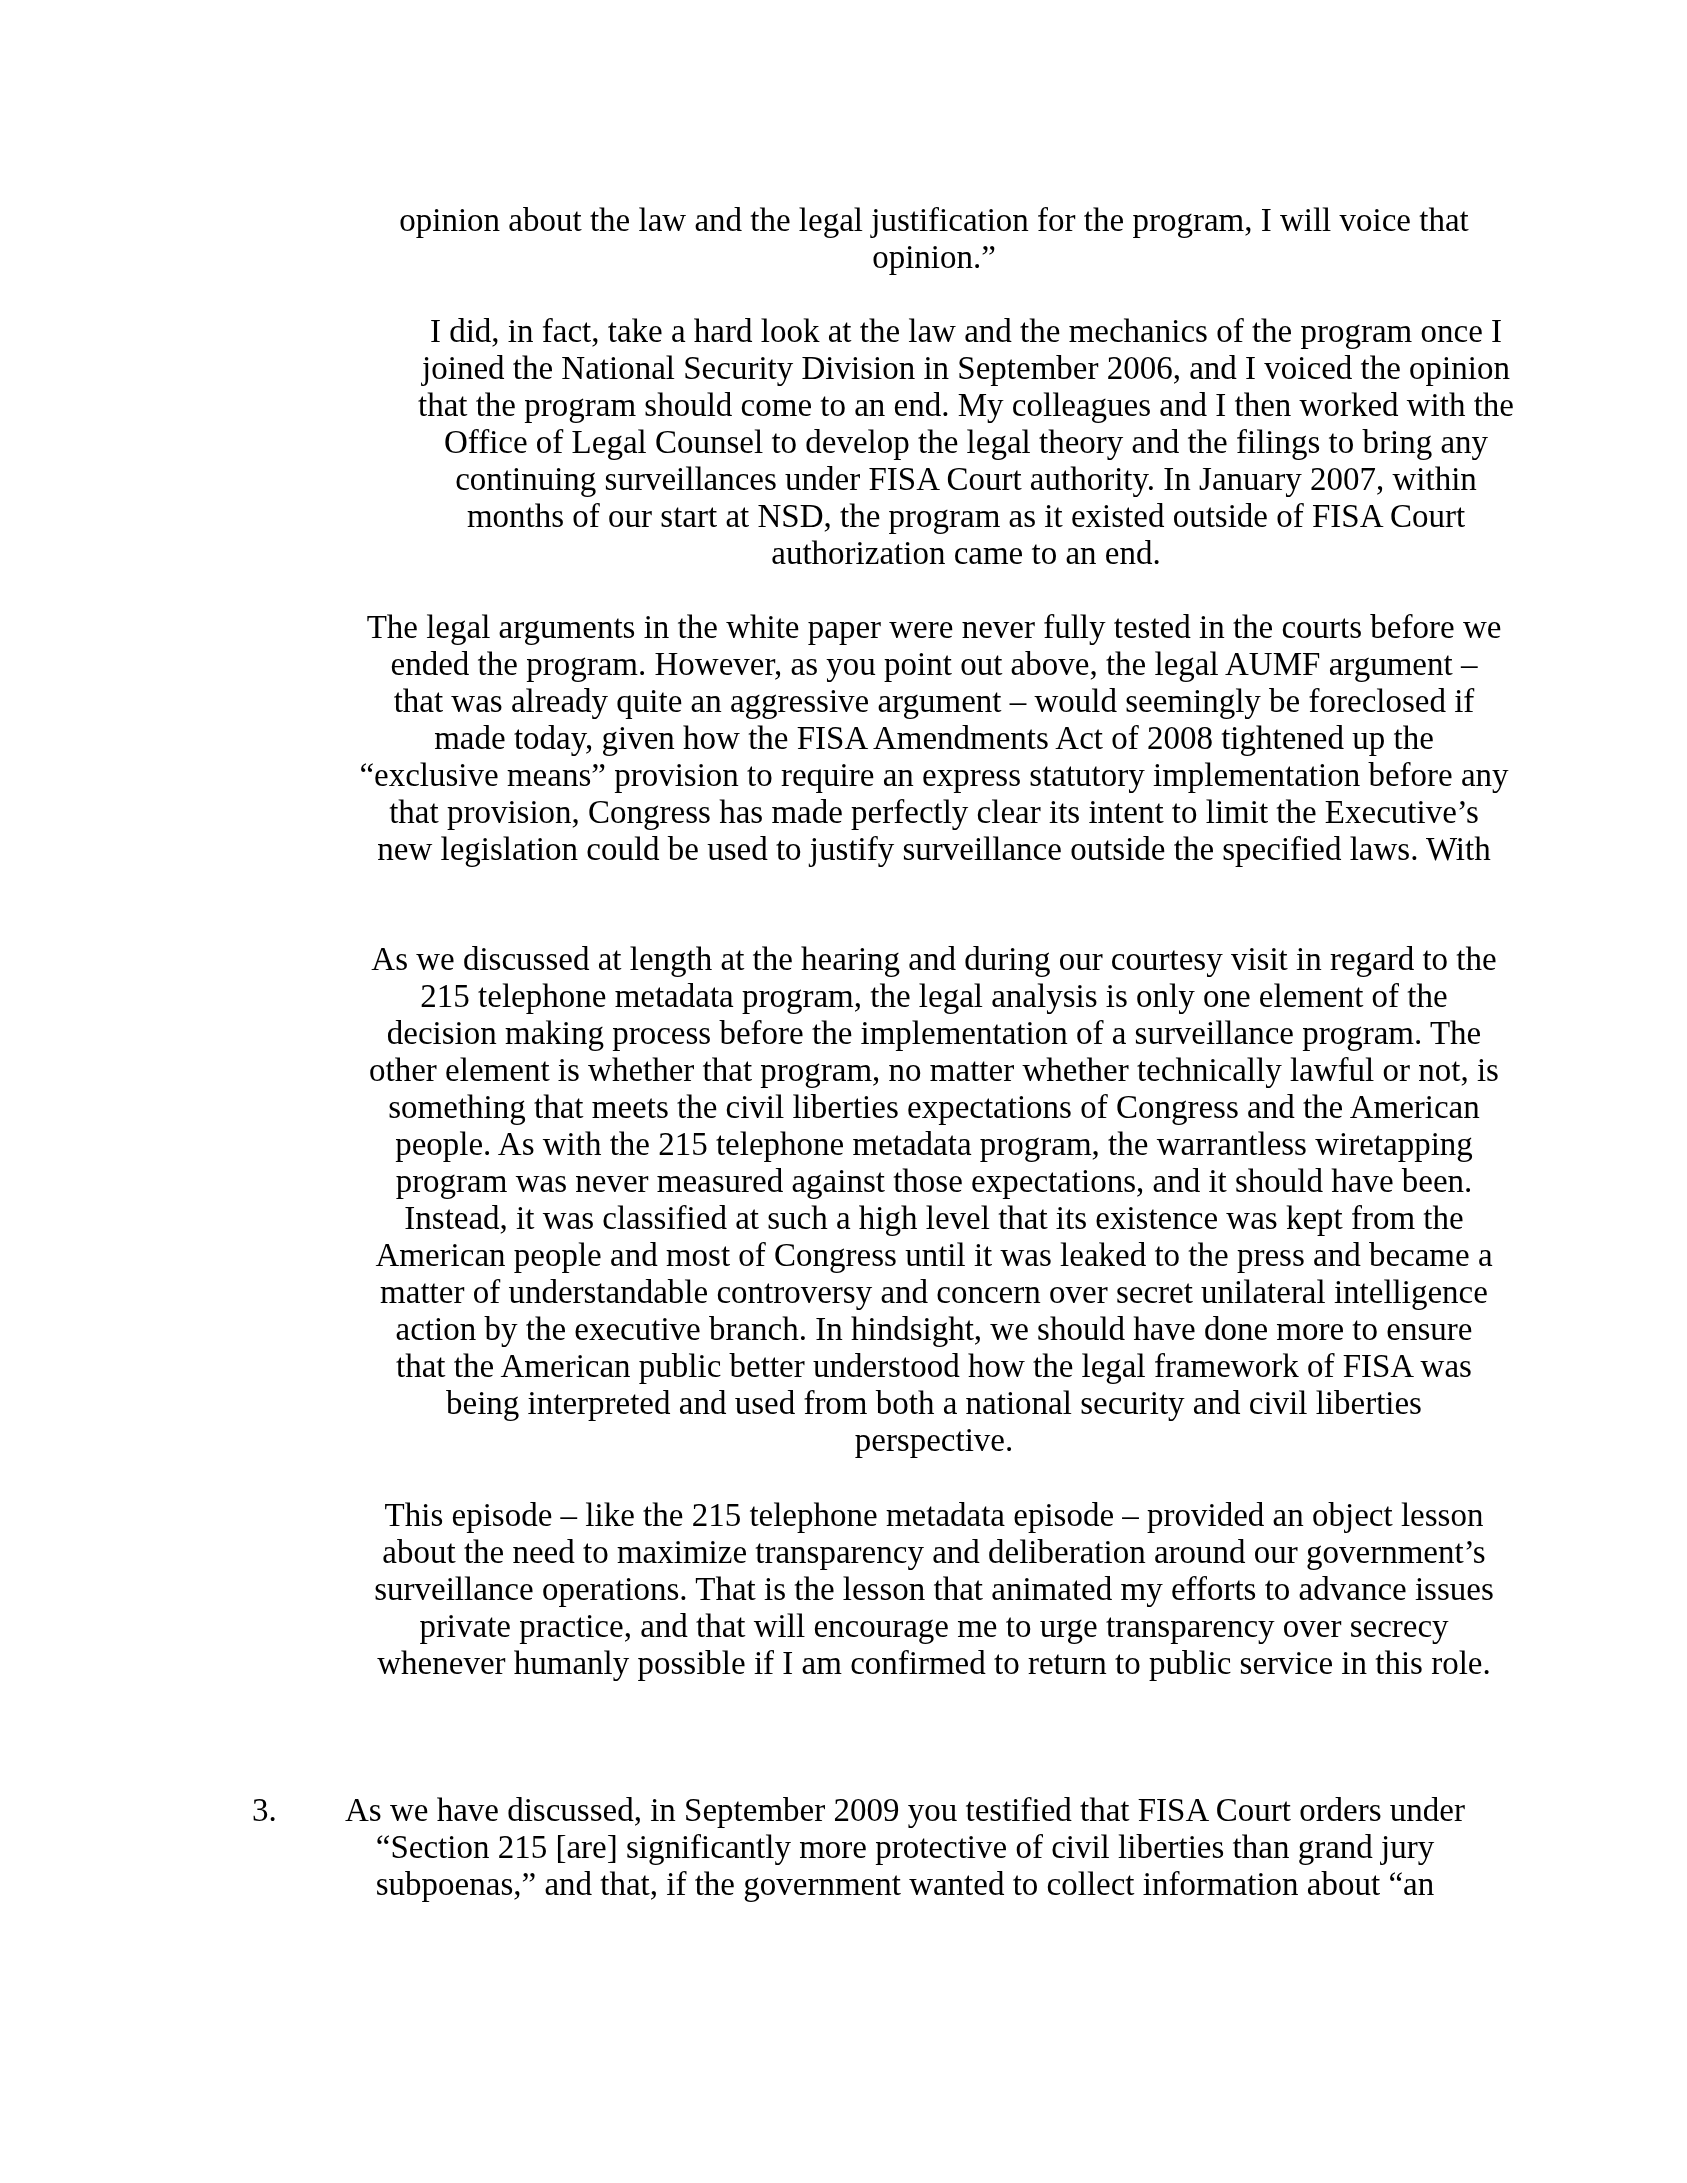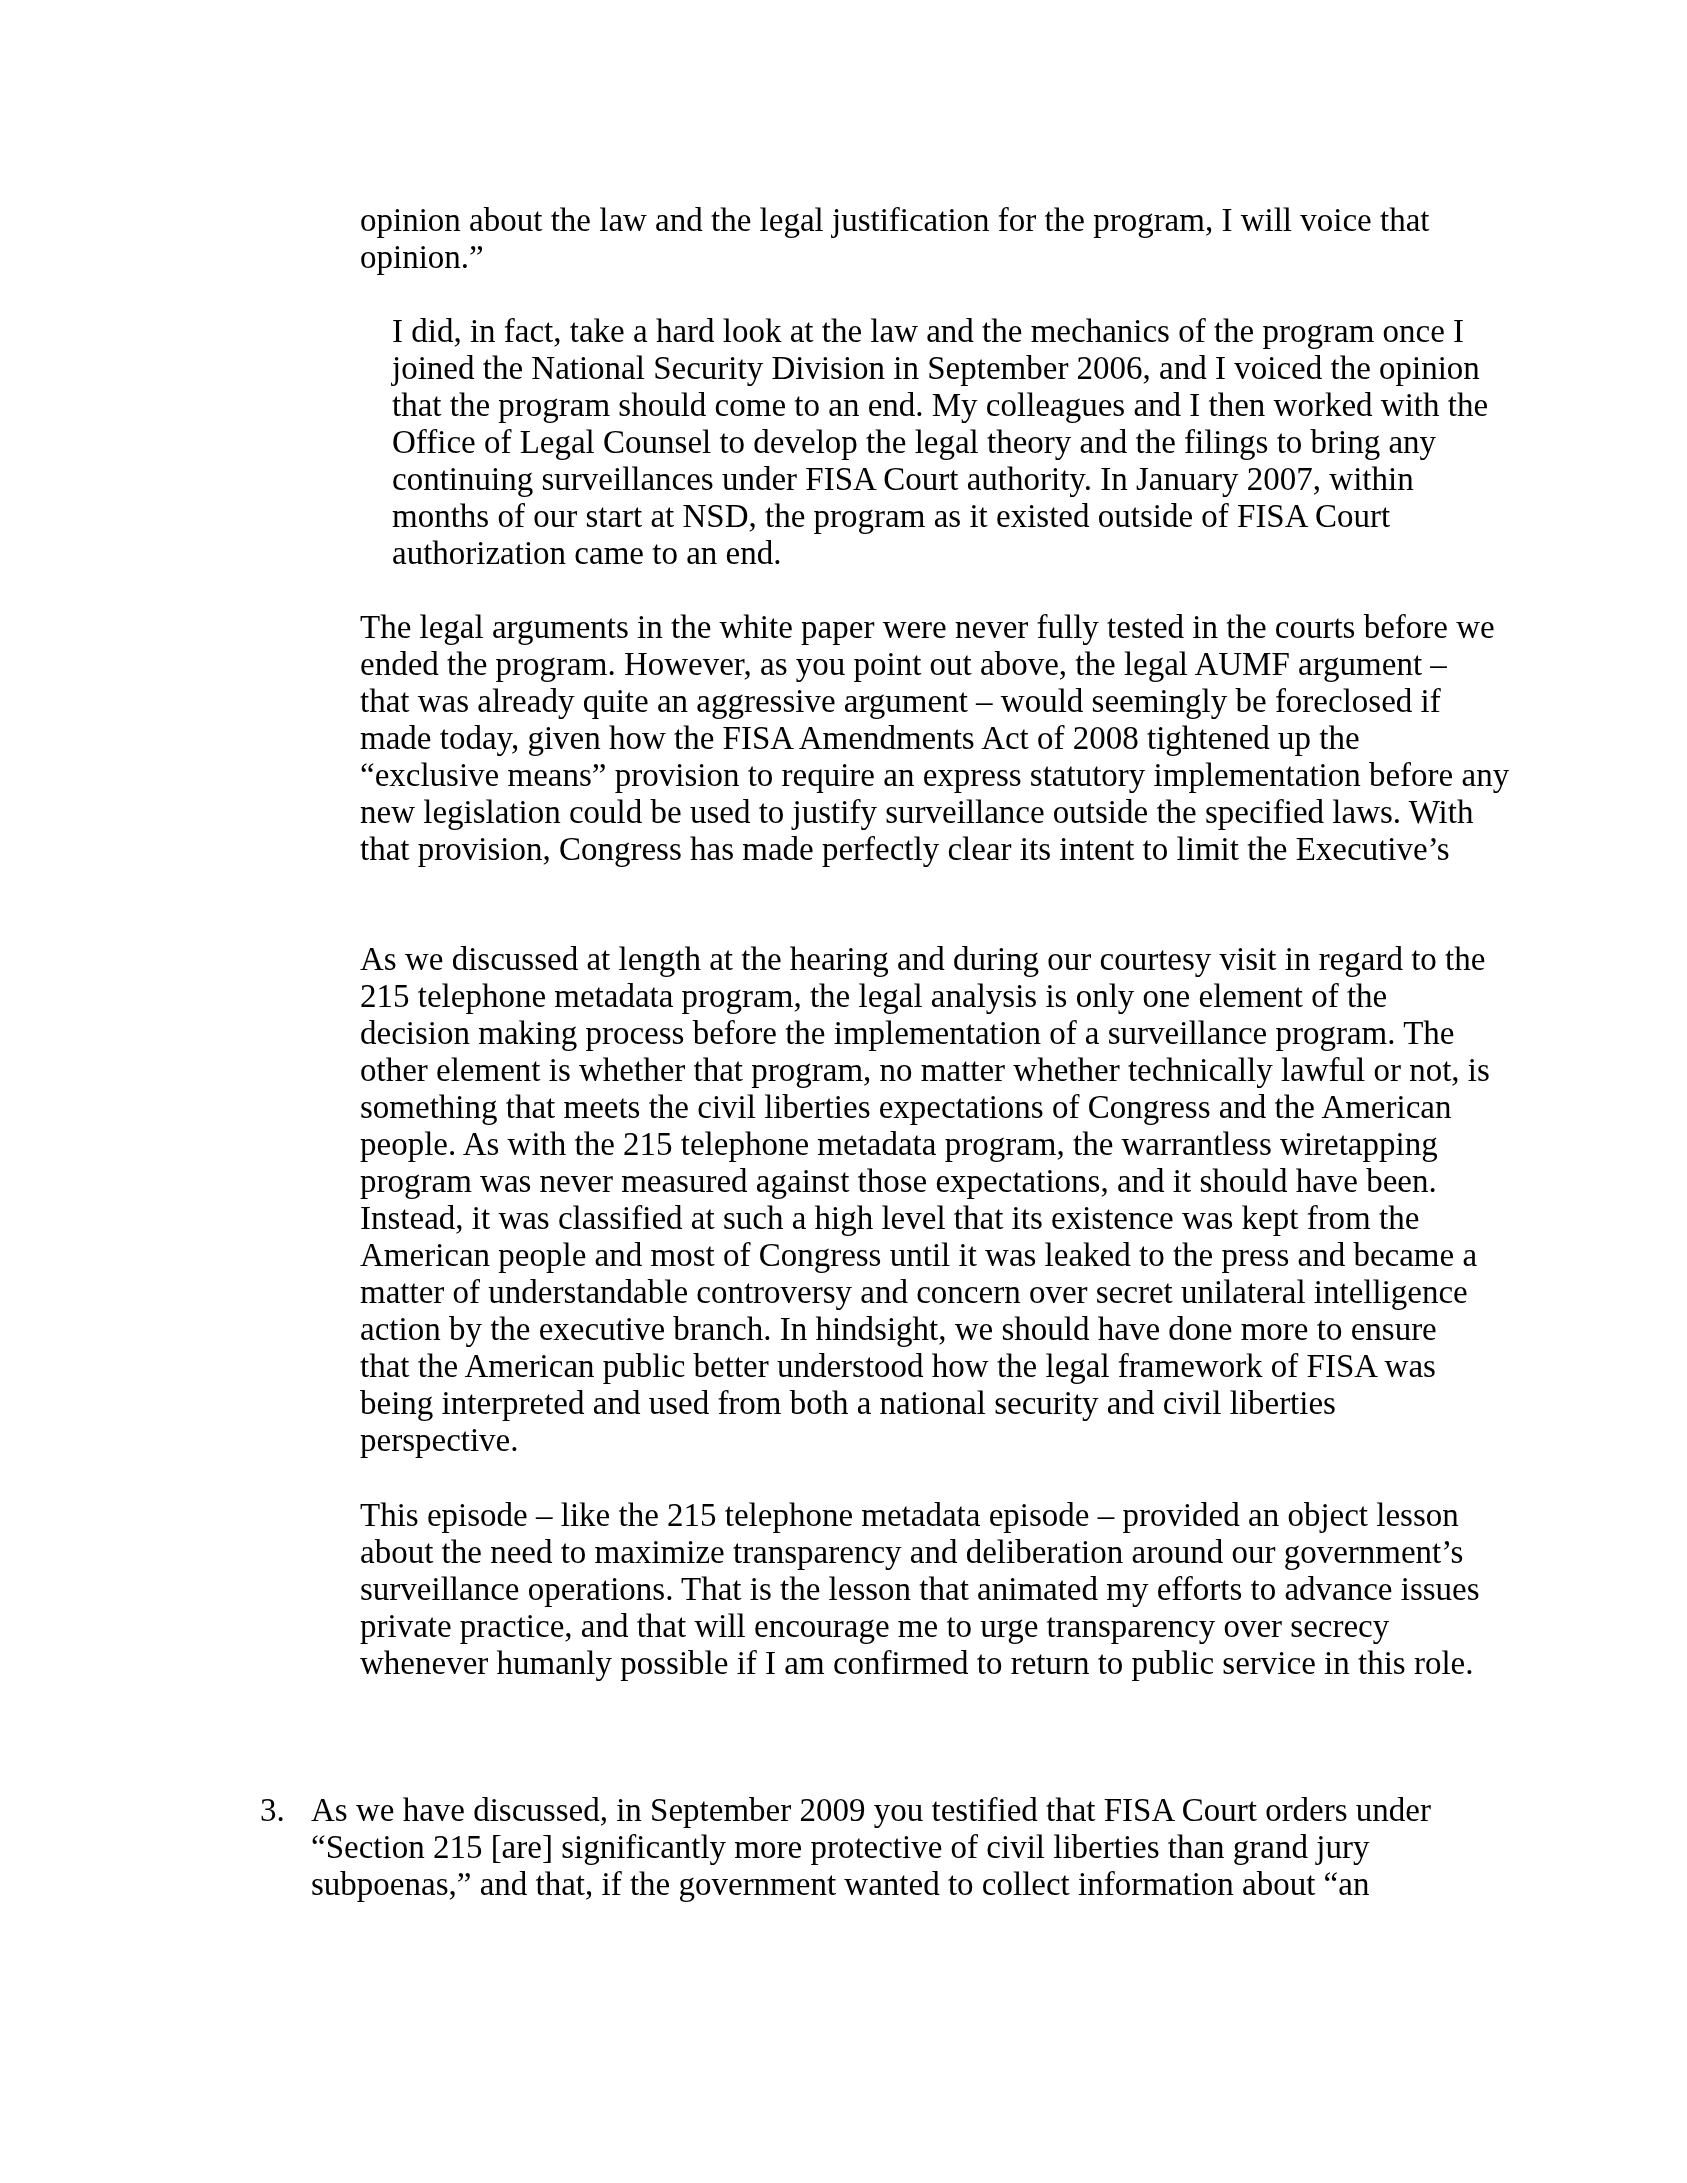--- a/index.html
+++ b/index.html
@@ -11,25 +11,26 @@
       width: 1687px;
       height: 2183px;
       position: relative;
       overflow: hidden;
       color: #000000;
       font-family: "Liberation Serif", "DejaVu Serif", serif;
       font-size: 33px;
     }
     .page {
       position: absolute;
-      left: 12px;
+      left: 4px;
       top: 0;
       width: 1531px;
       height: 2183px;
       background: #ffffff;
+      text-align: center;
     }
     .block {
       position: absolute;
       left: 348px;
       width: 1164px;
     }
     .line {
       display: block;
       height: 37px;
       line-height: 37px;
@@ -74,22 +75,22 @@
     <span class="line">months of our start at NSD, the program as it existed outside of FISA Court</span>
     <span class="line">authorization came to an end.</span>
   </div>
 
   <div class="block" style="top:609px;">
     <span class="line">The legal arguments in the white paper were never fully tested in the courts before we</span>
     <span class="line">ended the program.  However, as you point out above, the legal AUMF argument –</span>
     <span class="line">that was already quite an aggressive argument – would seemingly be foreclosed if</span>
     <span class="line">made today, given how the FISA Amendments Act of 2008 tightened up the</span>
     <span class="line">“exclusive means” provision to require an express statutory implementation before any</span>
+    <span class="line">that provision, Congress has made perfectly clear its intent to limit the Executive’s</span>
     <span class="line">new legislation could be used to justify surveillance outside the specified laws.  With</span>
-    <span class="line">that provision, Congress has made perfectly clear its intent to limit the Executive’s</span>
   </div>
 
   <div class="block" style="top:941px;">
     <span class="line">As we discussed at length at the hearing and during our courtesy visit in regard to the</span>
     <span class="line">215 telephone metadata program, the legal analysis is only one element of the</span>
     <span class="line">decision making process before the implementation of a surveillance program.  The</span>
     <span class="line">other element is whether that program, no matter whether technically lawful or not, is</span>
     <span class="line">something that meets the civil liberties expectations of Congress and the American</span>
     <span class="line">people.  As with the 215 telephone metadata program, the warrantless wiretapping</span>
     <span class="line">program was never measured against those expectations, and it should have been.</span>

